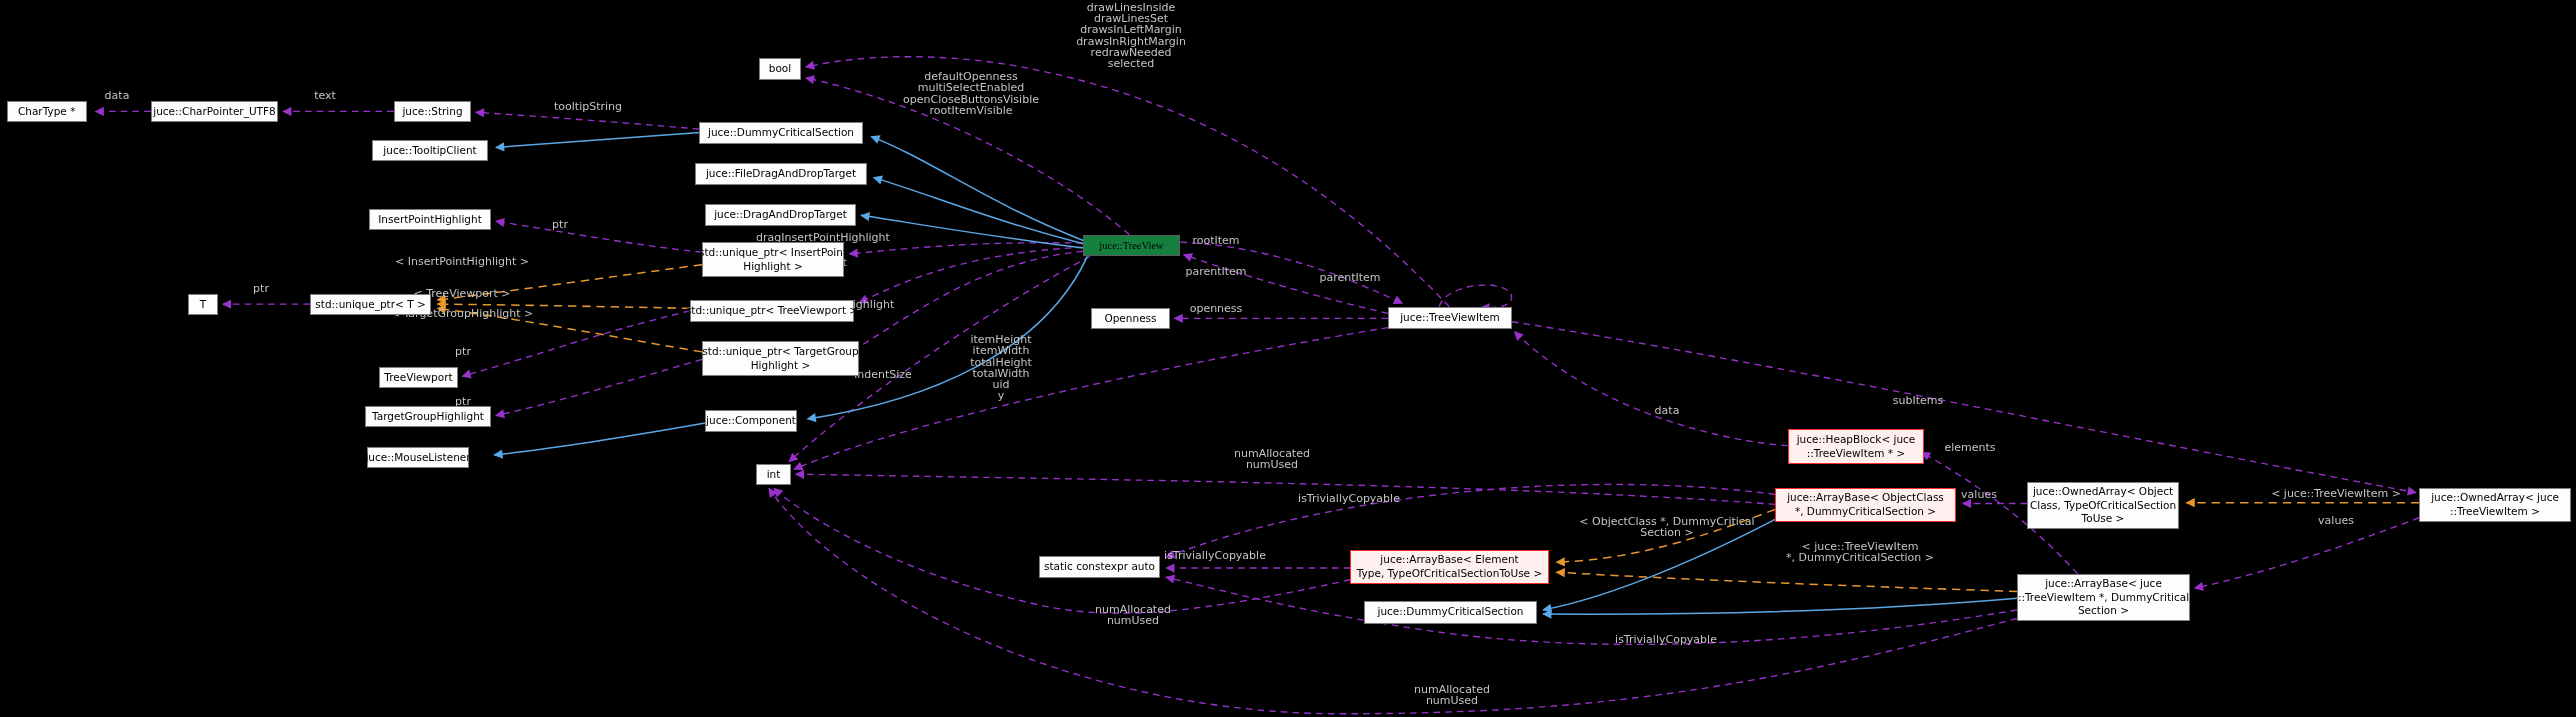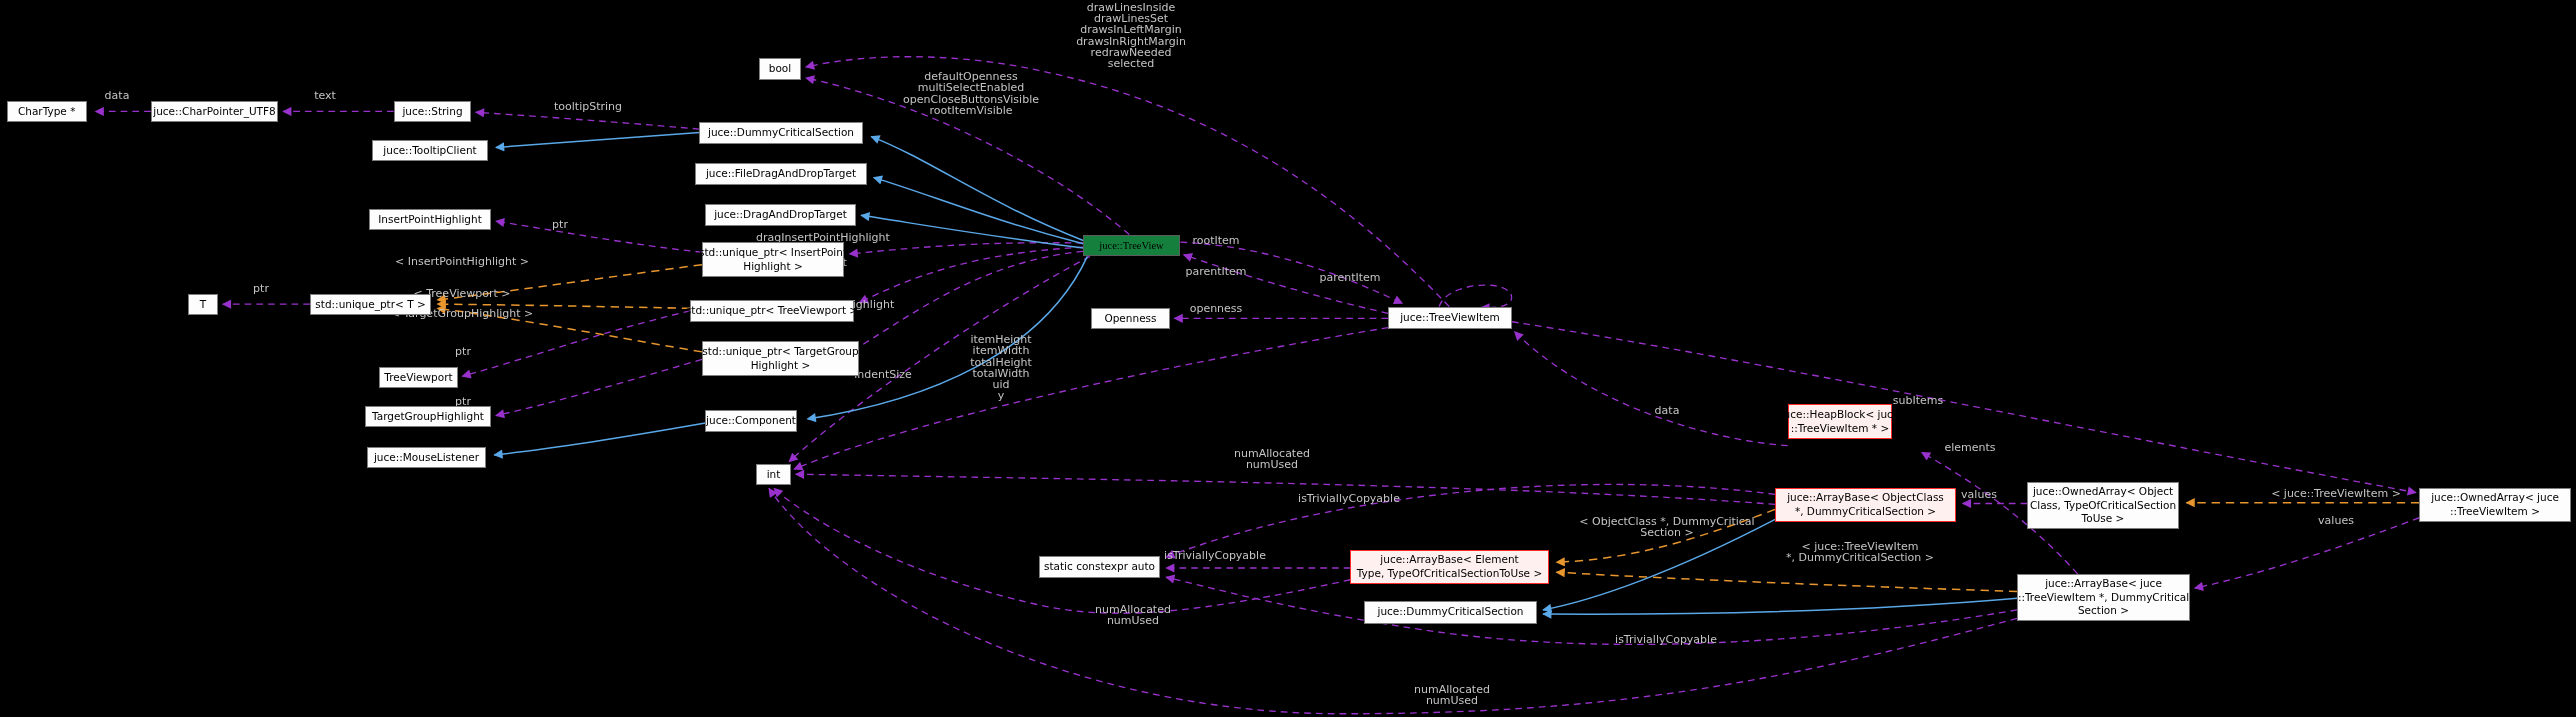--- a/index.html
+++ b/index.html
@@ -87,36 +87,36 @@
 
   <div class="node" style="left:6.7px;top:101px;width:80px;height:21px">CharType *</div>
   <div class="node" style="left:151px;top:101px;width:127px;height:21px">juce::CharPointer_UTF8</div>
   <div class="node" style="left:394px;top:101px;width:77px;height:21px">juce::String</div>
   <div class="node" style="left:372px;top:140px;width:116px;height:21px">juce::TooltipClient</div>
   <div class="node" style="left:369px;top:209px;width:122px;height:21px">InsertPointHighlight</div>
   <div class="node" style="left:188px;top:294px;width:30px;height:21px">T</div>
   <div class="node" style="left:310px;top:294px;width:121px;height:21px">std::unique_ptr&lt; T &gt;</div>
   <div class="node" style="left:379px;top:367px;width:79px;height:21px">TreeViewport</div>
   <div class="node" style="left:365px;top:406px;width:126px;height:21px">TargetGroupHighlight</div>
-  <div class="node" style="left:367px;top:447px;width:119px;height:21px">juce::MouseListener</div>
+  <div class="node" style="left:367px;top:447px;width:102px;height:21px">juce::MouseListener</div>
   <div class="node" style="left:759px;top:58px;width:42px;height:22px">bool</div>
   <div class="node" style="left:699px;top:122px;width:164px;height:22px">juce::DummyCriticalSection</div>
   <div class="node" style="left:695px;top:163px;width:172px;height:22px">juce::FileDragAndDropTarget</div>
   <div class="node" style="left:705px;top:204px;width:151px;height:22px">juce::DragAndDropTarget</div>
   <div class="node" style="left:702px;top:242px;width:142px;height:35px">std::unique_ptr&lt; InsertPoint
 Highlight &gt;</div>
   <div class="node" style="left:690px;top:300px;width:164px;height:22px">std::unique_ptr&lt; TreeViewport &gt;</div>
   <div class="node" style="left:702px;top:341px;width:157px;height:35px">std::unique_ptr&lt; TargetGroup
 Highlight &gt;</div>
   <div class="node" style="left:705px;top:410px;width:92px;height:22px">juce::Component</div>
   <div class="node" style="left:756px;top:464px;width:35px;height:21px">int</div>
   <div class="node hl" style="left:1083px;top:235px;width:97px;height:21px">juce::TreeView</div>
   <div class="node" style="left:1091px;top:308px;width:79px;height:21px">Openness</div>
   <div class="node" style="left:1388px;top:307px;width:124px;height:22px">juce::TreeViewItem</div>
-  <div class="node red" style="left:1788px;top:404px;width:104px;height:35px">juce::HeapBlock&lt; juce
+  <div class="node red" style="left:1788px;top:429px;width:136px;height:35px">juce::HeapBlock&lt; juce
 ::TreeViewItem * &gt;</div>
   <div class="node red" style="left:1775px;top:488px;width:181px;height:34px">juce::ArrayBase&lt; ObjectClass
 *, DummyCriticalSection &gt;</div>
   <div class="node" style="left:2027px;top:482px;width:152px;height:47px">juce::OwnedArray&lt; Object
 Class, TypeOfCriticalSection
 ToUse &gt;</div>
   <div class="node" style="left:2419px;top:488px;width:152px;height:34px">juce::OwnedArray&lt; juce
 ::TreeViewItem &gt;</div>
   <div class="node" style="left:2017px;top:574px;width:173px;height:47px">juce::ArrayBase&lt; juce
 ::TreeViewItem *, DummyCritical

